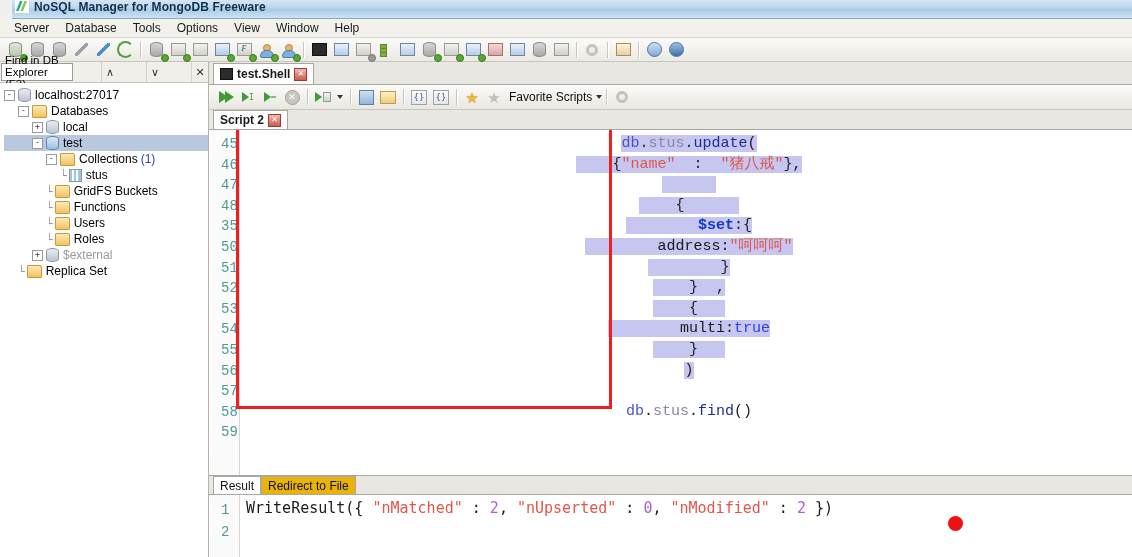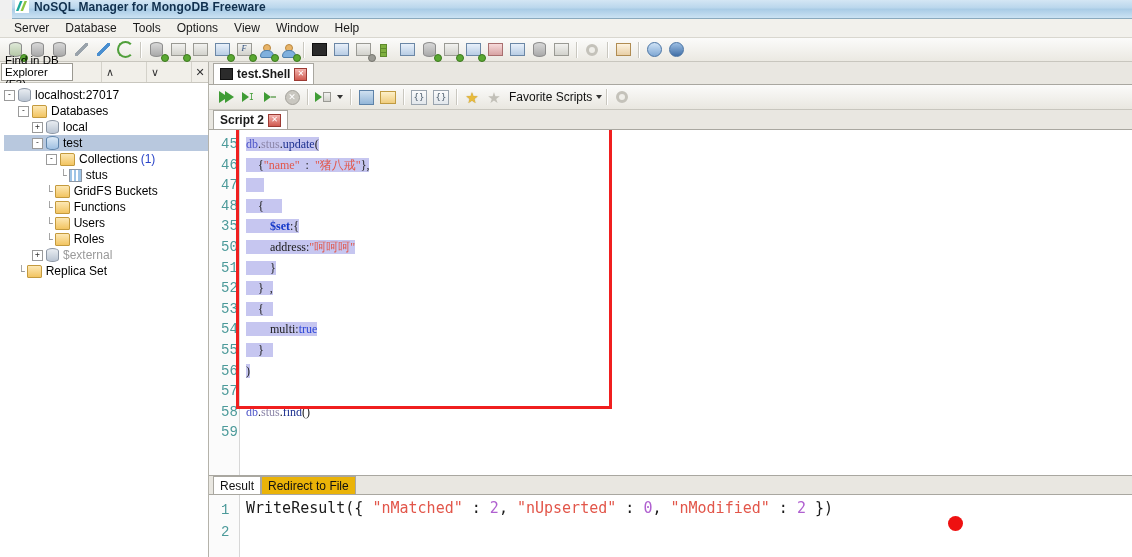--- a/index.html
+++ b/index.html
@@ -118,21 +118,21 @@
   .script-tabs{height:19px;background:#e9e7e1;border-bottom:1px solid #a9a7a0;display:flex;align-items:flex-end;padding-left:4px;}
   .script-tab{height:18px;display:flex;align-items:center;gap:4px;padding:0 6px;background:#fff;
     border:1px solid #a9a7a0;border-bottom:none;font-size:12px;font-weight:bold;color:#1a1a1a;}
 
   
   .editor{flex:1;background:#fff;position:relative;overflow:hidden;display:flex;min-height:0;}
   .gutter{width:30px;background:#fbfbfb;border-right:1px solid #d7d7d7;padding-top:4px;flex:0 0 auto;}
   .gutter div{height:20.6px;line-height:20.6px;padding-right:4px;
     font-family:Liberation Mono, monospace;font-size:14px;color:#4c9a9a;padding-left:12px;}
   .code{flex:1;padding-top:4px;position:relative;min-width:0;}
-  .cl{height:20.6px;line-height:20.6px;white-space:pre;font-family:Liberation Serif, serif;font-size:12px;padding-left:6px;}
+  .cl{height:20.6px;line-height:20.6px;white-space:pre;font-family:Liberation Mono, monospace;font-size:15px;padding-left:6px;text-align:center;}
   .cl .sel{background:#c6c6f0;}
   .t-db{color:#4b53c8;}
   .t-coll{color:#8b85a8;}
   .t-fn{color:#1b2f8f;}
   .t-punct{color:#222;}
   .t-str{color:#e2564a;}
   .t-key{color:#1337c8;font-weight:bold;}
   .t-plain{color:#1a1a1a;}
   .t-bool{color:#2a44d8;}
 

